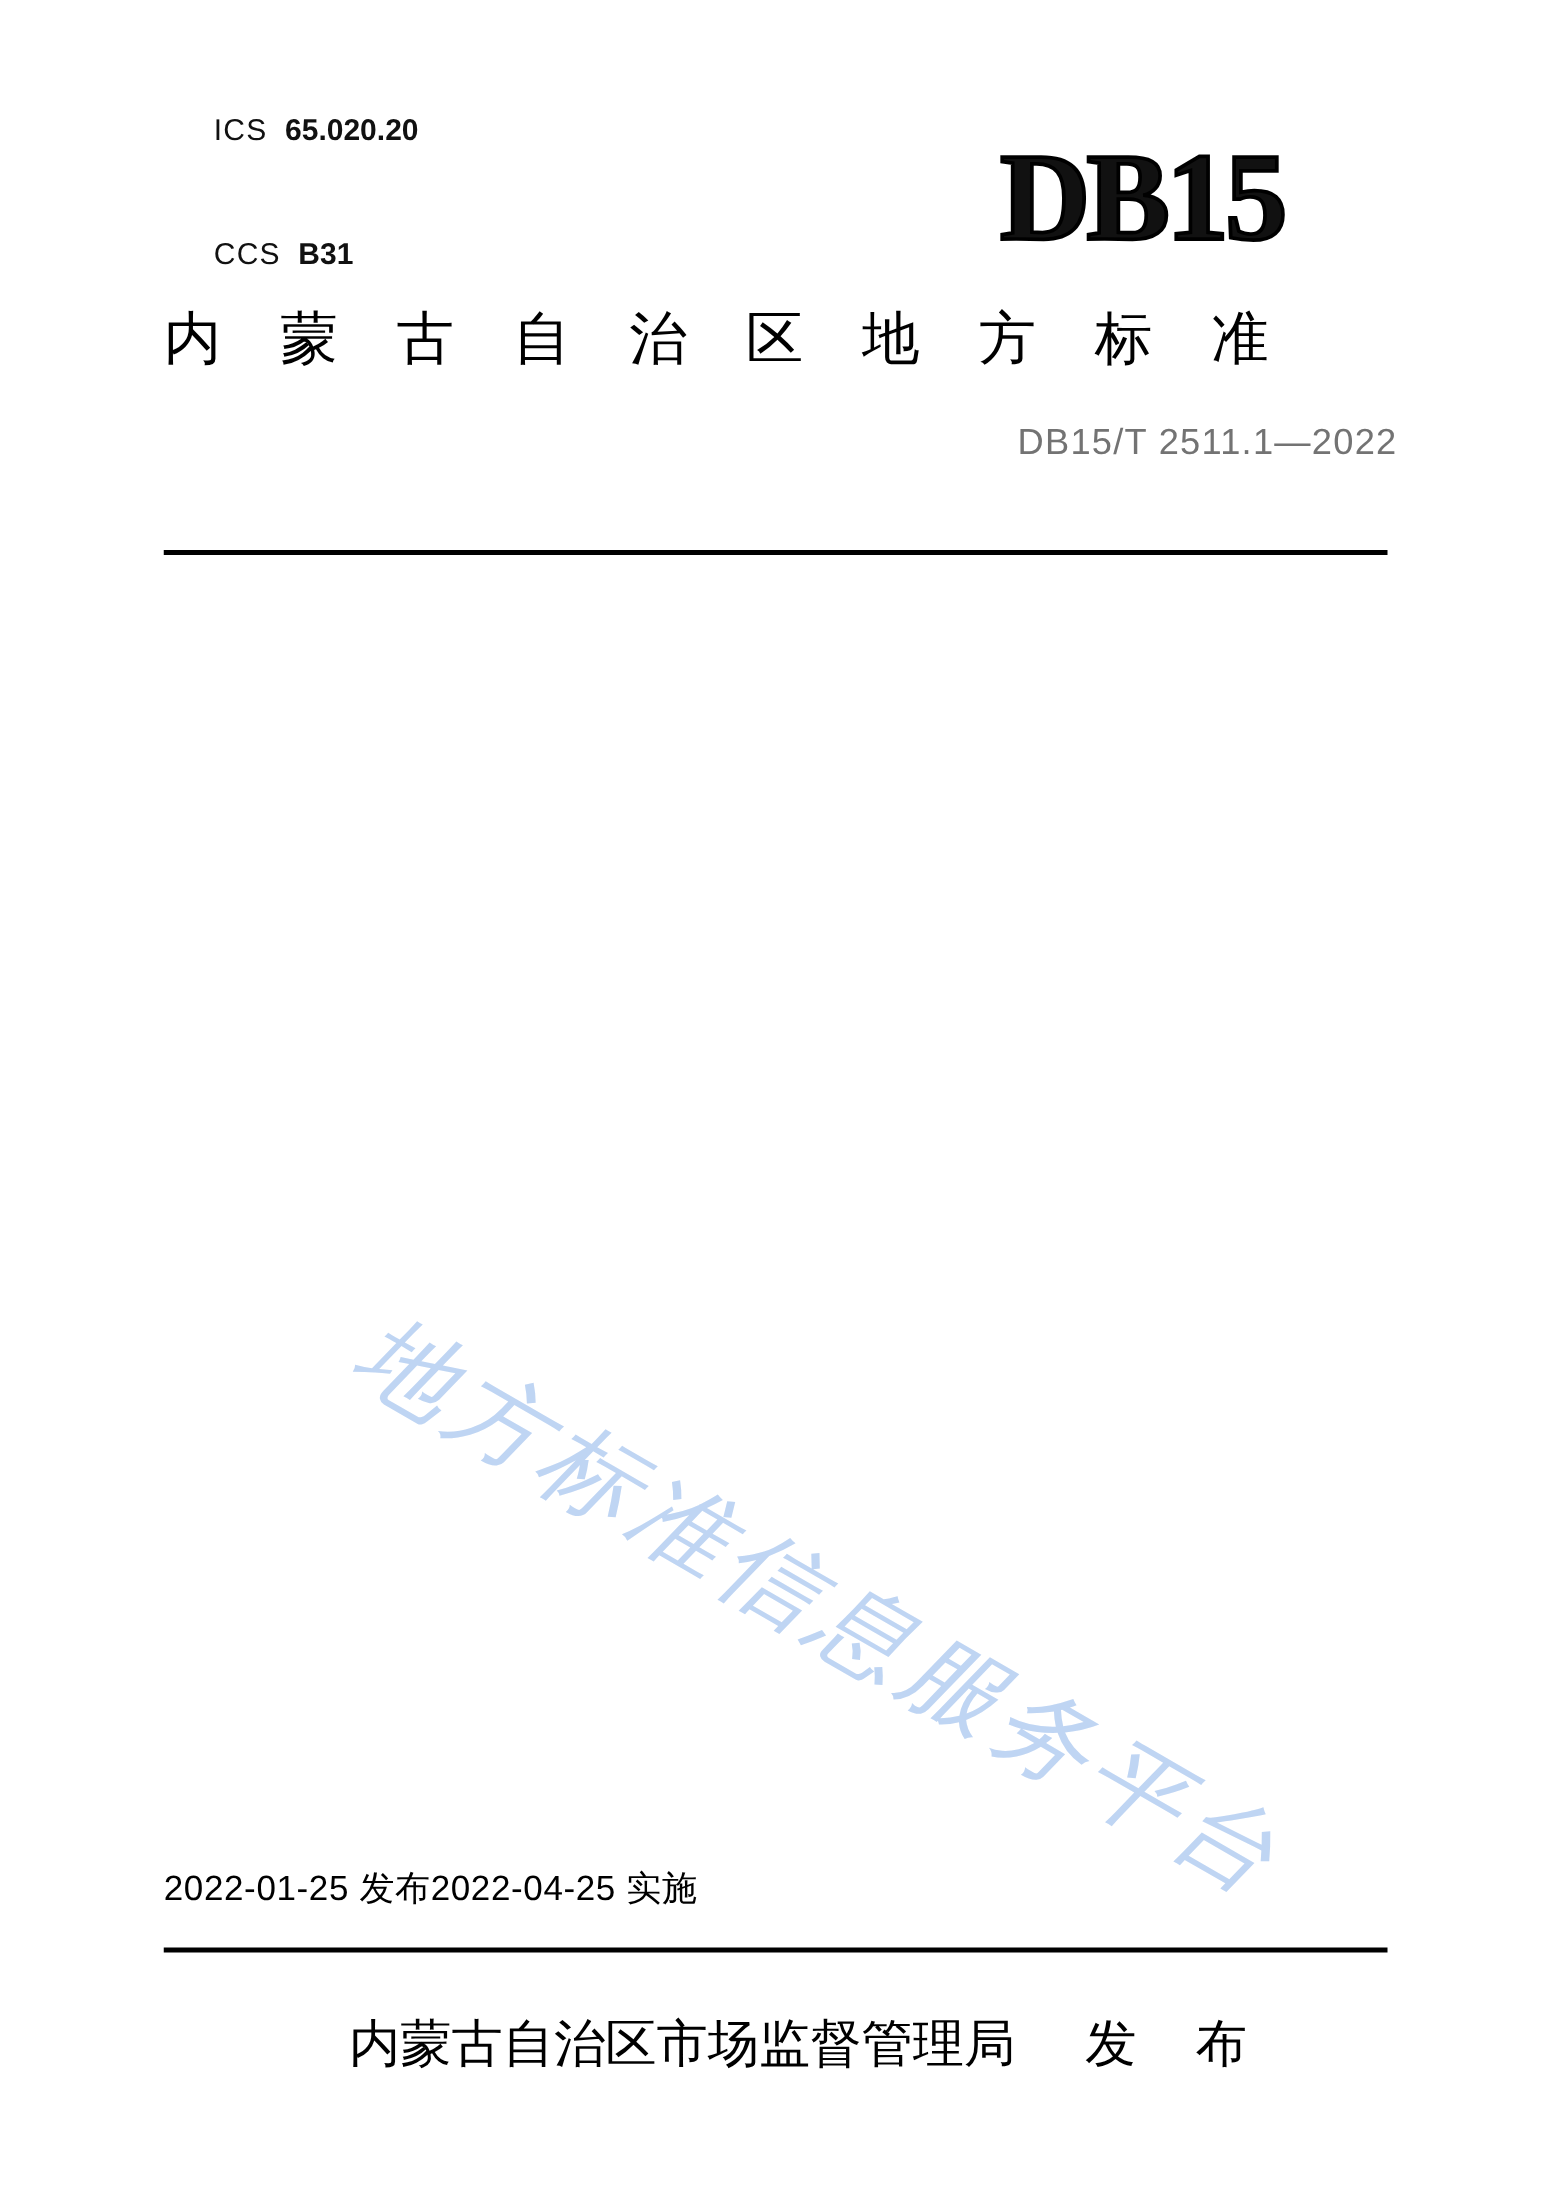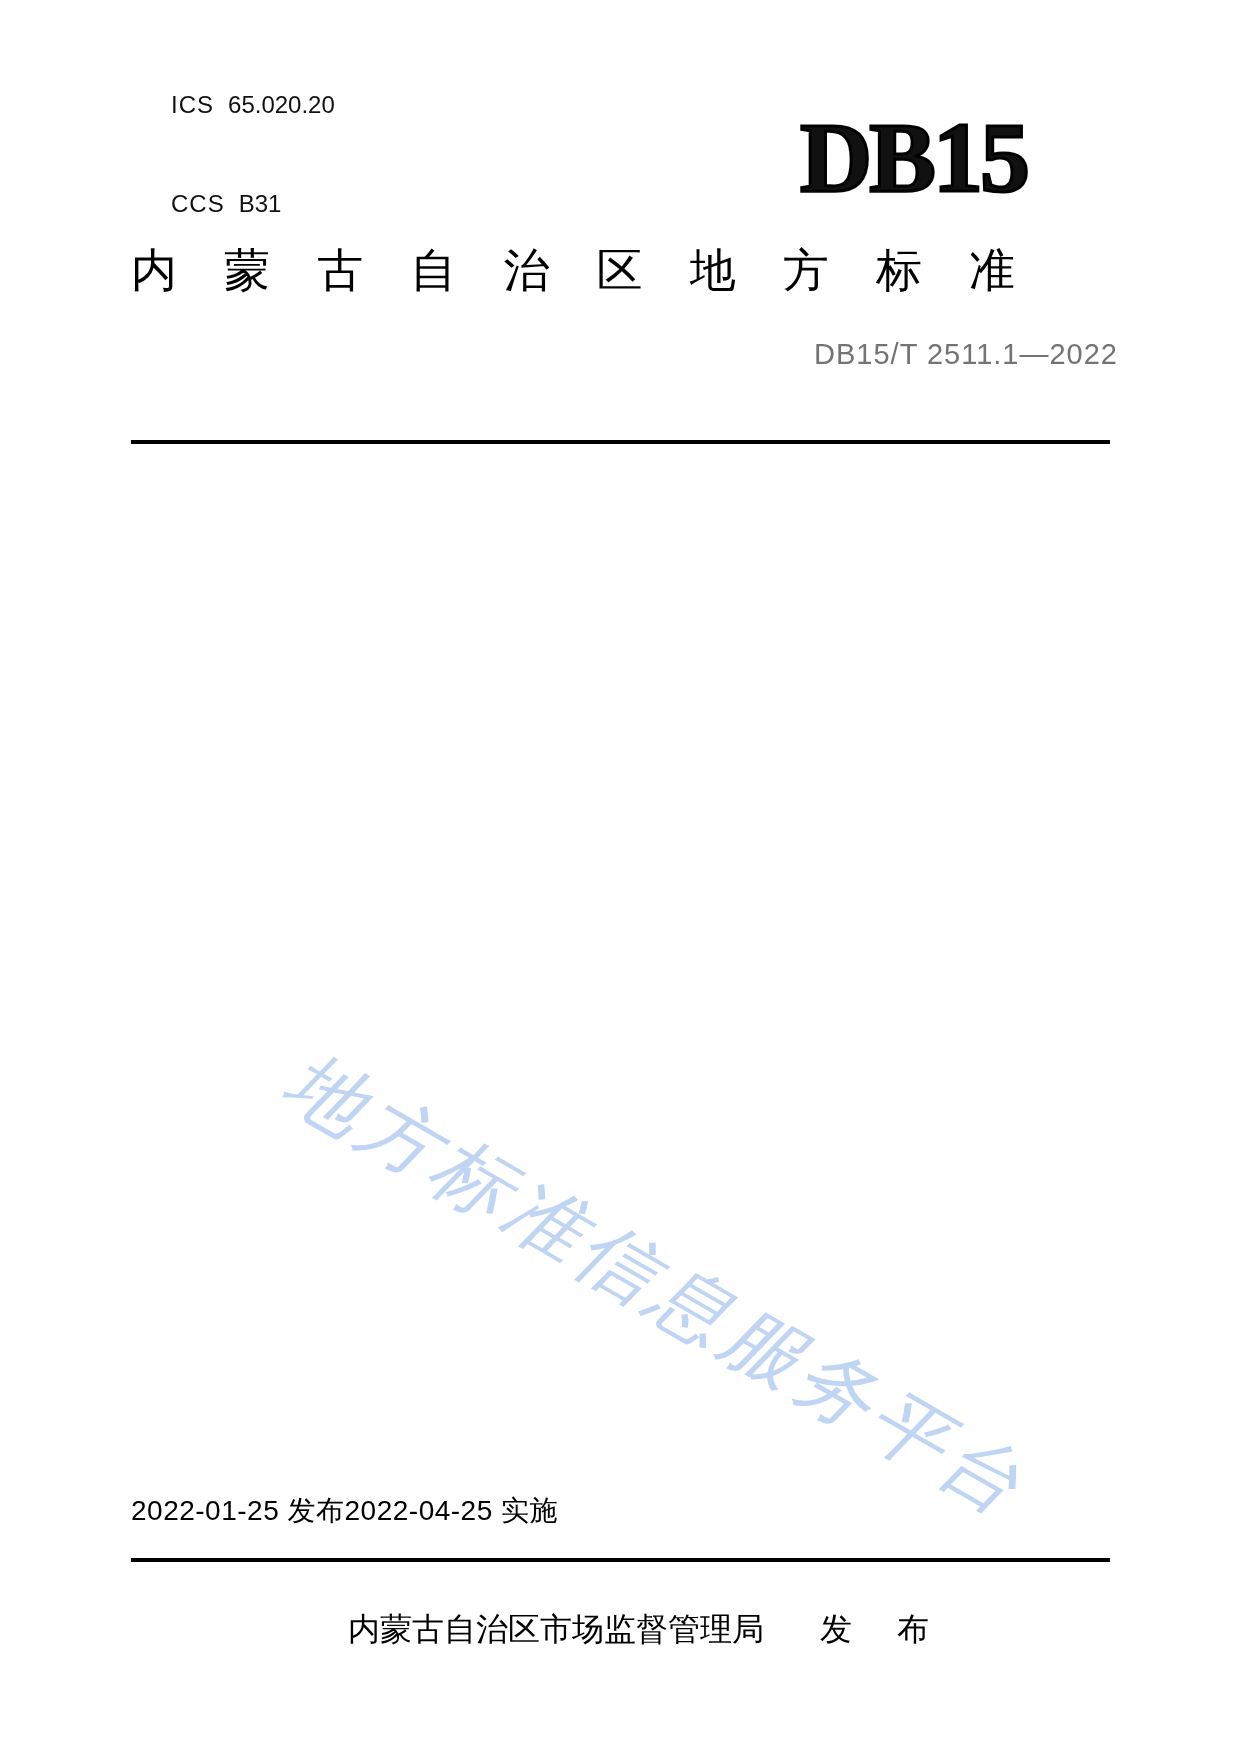--- a/index.html
+++ b/index.html
@@ -8,21 +8,21 @@
     width:1241px;height:1754px;
     background:#ffffff;
     overflow:hidden;
     font-family:"Liberation Sans",sans-serif;
     color:#111111;
   }
   
   .ics-block{position:absolute;left:131px;top:55px;font-size:24px;line-height:33px;}
   .ics-block .row{white-space:pre;}
   .ics-block .lbl{font-family:Liberation Sans, sans-serif;letter-spacing:1px;}
-  .ics-block .val{font-family:"Liberation Sans",sans-serif;margin-left:14px;}
+  .ics-block .val{font-family:"Liberation Sans",sans-serif;margin-left:14px;font-weight:bold;}
   
   .logo{
     position:absolute;left:800px;top:112px;width:270px;height:92px;
     font-family:"Liberation Serif",serif;
     font-weight:bold;font-size:100px;line-height:92px;
     letter-spacing:-3px;
     -webkit-text-stroke:3px #000;
   }
   
   .standard-type{
@@ -56,21 +56,21 @@
   }
   
   .dates-row{
     position:absolute;left:131px;right:131px;top:1492px;
     display:flex;justify-content:flex-start;
     font-size:28px;color:#000;letter-spacing:0.5px;
   }
   
   .publisher-row{
     position:absolute;left:54px;right:0;top:1608px;text-align:center;
-    font-size:32px;color:#000;
+    font-size:41px;color:#000;
   }
   .publisher-row .gap{display:inline-block;width:56px;}
   .publisher-row .pub-label{letter-spacing:18px;}
 </style>
 </head>
 <body>
 
 <div class="page">
 
   <div class="ics-block">

